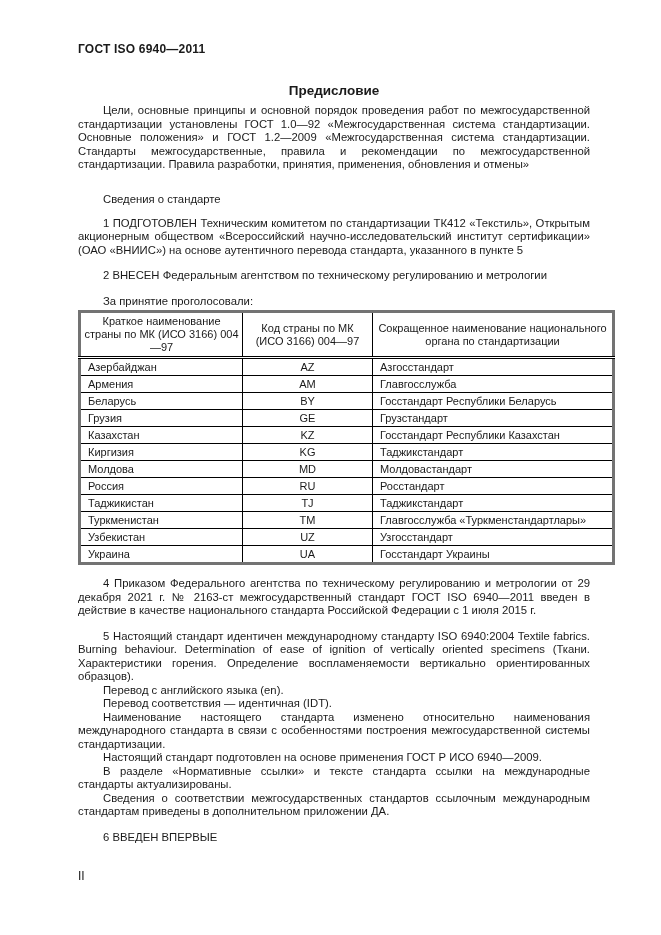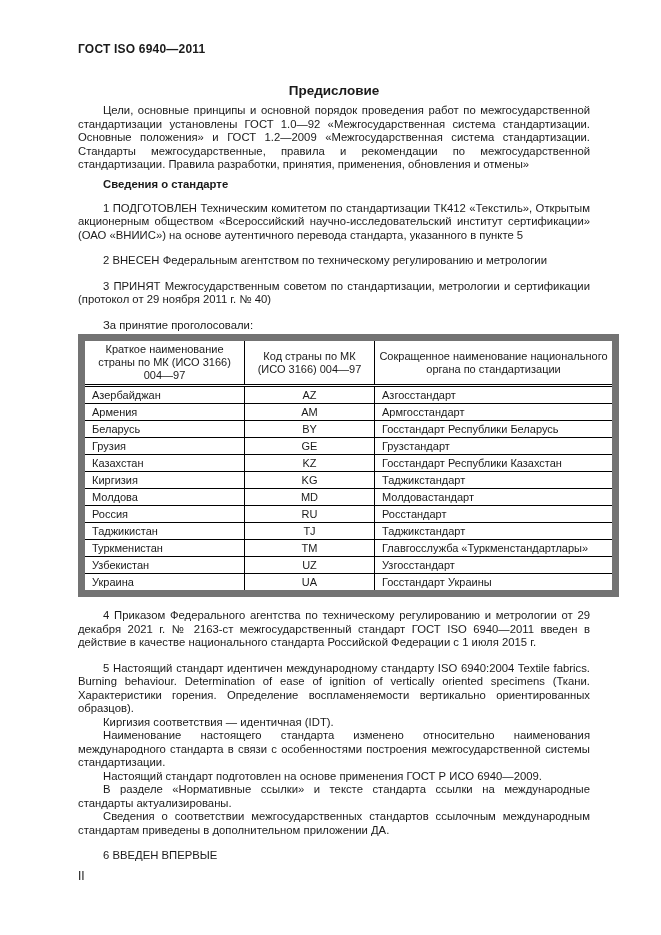--- a/index.html
+++ b/index.html
@@ -31,34 +31,34 @@
   }
   .para {
     font-size: 11.3px;
     line-height: 13.5px;
     text-align: justify;
     text-indent: 25px;
     margin: 12px 0 0 0;
   }
   .subheading {
     font-size: 11.3px;
-    font-weight: bold;
-    text-indent: 25px;
-    margin: 6px 0 0 0;
+    font-weight: normal;
+    text-indent: 25px;
+    margin: 21px 0 0 0;
   }
   .vote-line {
     font-size: 11.3px;
     line-height: 13.5px;
     text-indent: 25px;
     margin: 12px 0 2px 0;
   }
   table.vote-table {
     width: 100%;
     border-collapse: collapse;
-    border: 7px solid #737373;
+    border: 3px solid #737373;
     font-size: 11px;
     table-layout: fixed;
   }
   table.vote-table th,
   table.vote-table td {
     border: 1px solid #000;
   }
   table.vote-table th {
     font-weight: normal;
     text-align: center;
@@ -104,21 +104,20 @@
   <div class="doc-header">ГОСТ ISO 6940—2011</div>
 
   <div class="doc-title">Предисловие</div>
 
   <p class="para" style="margin-top:5px">Цели, основные принципы и основной порядок проведения работ по межгосударственной стандартизации установлены ГОСТ 1.0—92 «Межгосударственная система стандартизации. Основные положения» и ГОСТ 1.2—2009 «Межгосударственная система стандартизации. Стандарты межгосударственные, правила и рекомендации по межгосударственной стандартизации. Правила разработки, принятия, применения, обновления и отмены»</p>
 
   <div class="subheading">Сведения о стандарте</div>
 
   <p class="para">1 ПОДГОТОВЛЕН Техническим комитетом по стандартизации ТК412 «Текстиль», Открытым акционерным обществом «Всероссийский научно-исследовательский институт сертификации» (ОАО «ВНИИС») на основе аутентичного перевода стандарта, указанного в пункте 5</p>
   <p class="para">2 ВНЕСЕН Федеральным агентством по техническому регулированию и метрологии</p>
-  <p class="para">3 ПРИНЯТ Межгосударственным советом по стандартизации, метрологии и сертификации (протокол от 29 ноября 2011 г. № 40)</p>
 
   <p class="vote-line">За принятие проголосовали:</p>
 
   <table class="vote-table">
     <colgroup>
       <col class="col-country">
       <col class="col-code">
       <col class="col-org">
     </colgroup>
     <thead>
@@ -130,21 +129,21 @@
     </thead>
     <tbody>
       <tr>
         <td class="c-country">Азербайджан</td>
         <td class="c-code">AZ</td>
         <td class="c-org">Азгосстандарт</td>
       </tr>
       <tr>
         <td class="c-country">Армения</td>
         <td class="c-code">AM</td>
-        <td class="c-org">Армгосстандарт</td>
+        <td class="c-org">Главгосслужба</td>
       </tr>
       <tr>
         <td class="c-country">Беларусь</td>
         <td class="c-code">BY</td>
         <td class="c-org">Госстандарт Республики Беларусь</td>
       </tr>
       <tr>
         <td class="c-country">Грузия</td>
         <td class="c-code">GE</td>
         <td class="c-org">Грузстандарт</td>
@@ -188,21 +187,22 @@
         <td class="c-country">Украина</td>
         <td class="c-code">UA</td>
         <td class="c-org">Госстандарт Украины</td>
       </tr>
     </tbody>
   </table>
 
   <p class="para">4 Приказом Федерального агентства по техническому регулированию и  метрологии от 29 декабря 2021 г. № 2163-ст межгосударственный стандарт ГОСТ ISO 6940—2011 введен в действие в качестве национального стандарта  Российской Федерации с 1 июля 2015 г.</p>
 
   <p class="para">5 Настоящий стандарт идентичен международному стандарту ISO 6940:2004 Textile fabrics. Burning behaviour.  Determination of ease of ignition of vertically oriented specimens (Ткани. Характеристики горения. Определение воспламеняемости вертикально ориентированных образцов).</p>
-  <p class="note">Киргизия соответствия — идентичная (IDT).</p>
+  <p class="note">Перевод с английского языка (en).</p>
+  <p class="note">Перевод соответствия — идентичная (IDT).</p>
   <p class="note">Наименование настоящего стандарта изменено относительно наименования международного стандарта в связи с особенностями построения межгосударственной системы стандартизации.</p>
   <p class="note">Настоящий стандарт подготовлен на основе применения ГОСТ Р ИСО 6940—2009.</p>
   <p class="note">В разделе «Нормативные ссылки» и тексте стандарта ссылки на международные стандарты актуализированы.</p>
   <p class="note">Сведения о соответствии межгосударственных стандартов ссылочным международным стандартам приведены в дополнительном приложении ДА.</p>
 
   <p class="para item6">6 ВВЕДЕН ВПЕРВЫЕ</p>
 
   <div class="page-number">II</div>
 
 </div>

